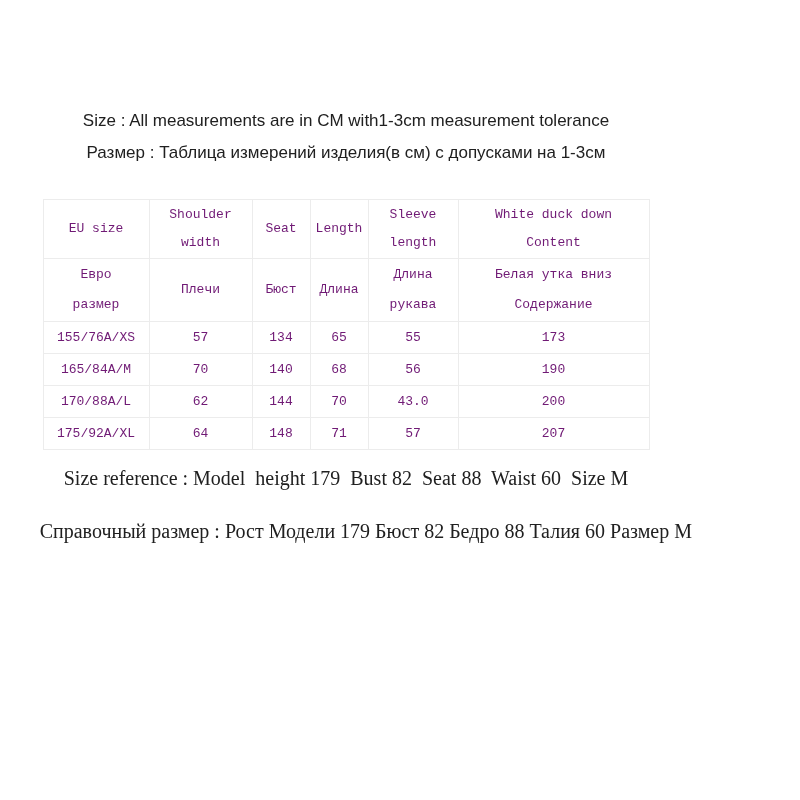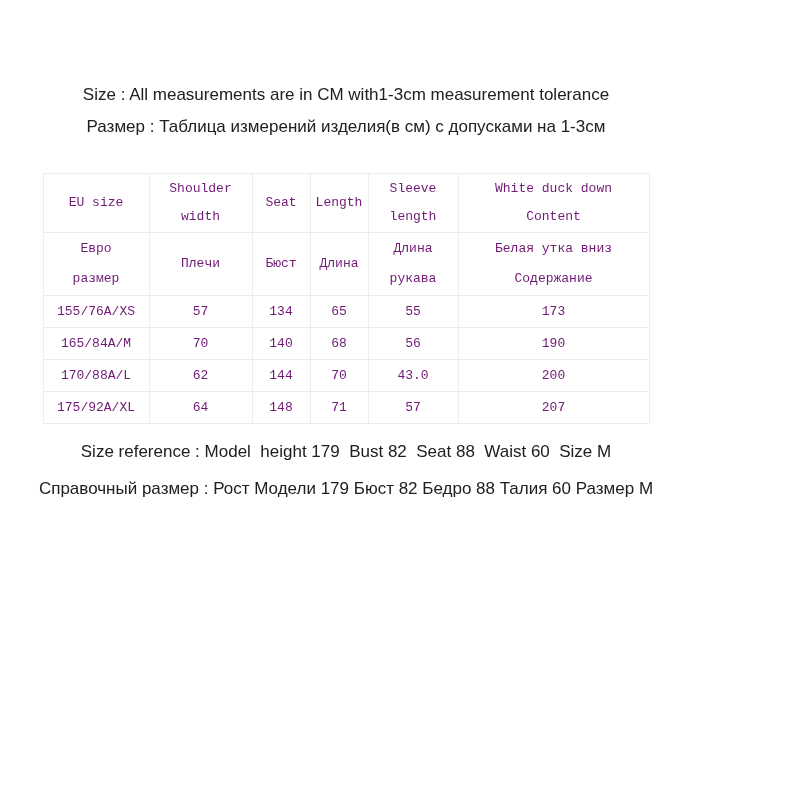--- a/index.html
+++ b/index.html
@@ -11,21 +11,21 @@
     width: 800px;
     height: 800px;
     font-family: "Liberation Sans", "DejaVu Sans", sans-serif;
     color: #202020;
     overflow: hidden;
   }
   .canvas {
     width: 692px;
     height: 800px;
     box-sizing: border-box;
-    padding-top: 84px;
+    padding-top: 110px;
     text-align: center;
   }
   .title-line {
     font-size: 17px;
     line-height: 22px;
     margin: 0 0 10px 0;
     white-space: pre;
   }
   .title-line.second {
     margin-bottom: 35px;
@@ -46,27 +46,28 @@
     padding: 0;
     text-align: center;
     vertical-align: middle;
     white-space: pre-line;
     overflow: hidden;
   }
   tr.hdr-en th { height: 58px; line-height: 28px; }
   tr.hdr-ru th { height: 62px; line-height: 30px; }
   tbody td { height: 31px; line-height: 31px; margin-top: 24px; }
   .footnote {
-    font-size: 17px;
+    font-size: 20px;
     line-height: 22px;
     margin: 0;
     white-space: pre;
+    font-family: Liberation Serif, serif;
   }
   .footnote.en { margin-top: 17px; }
-  .footnote.ru { margin-top: 15px; }
+  .footnote.ru { margin-top: 31px; text-align: right; }
 </style>
 </head>
 <body>
 
 <div class="canvas">
 
   <p class="title-line">Size : All measurements are in CM with1-3cm measurement tolerance</p>
   <p class="title-line second">Размер : Таблица измерений изделия(в см) с допусками на 1-3см</p>
 
   <table class="size-chart">

